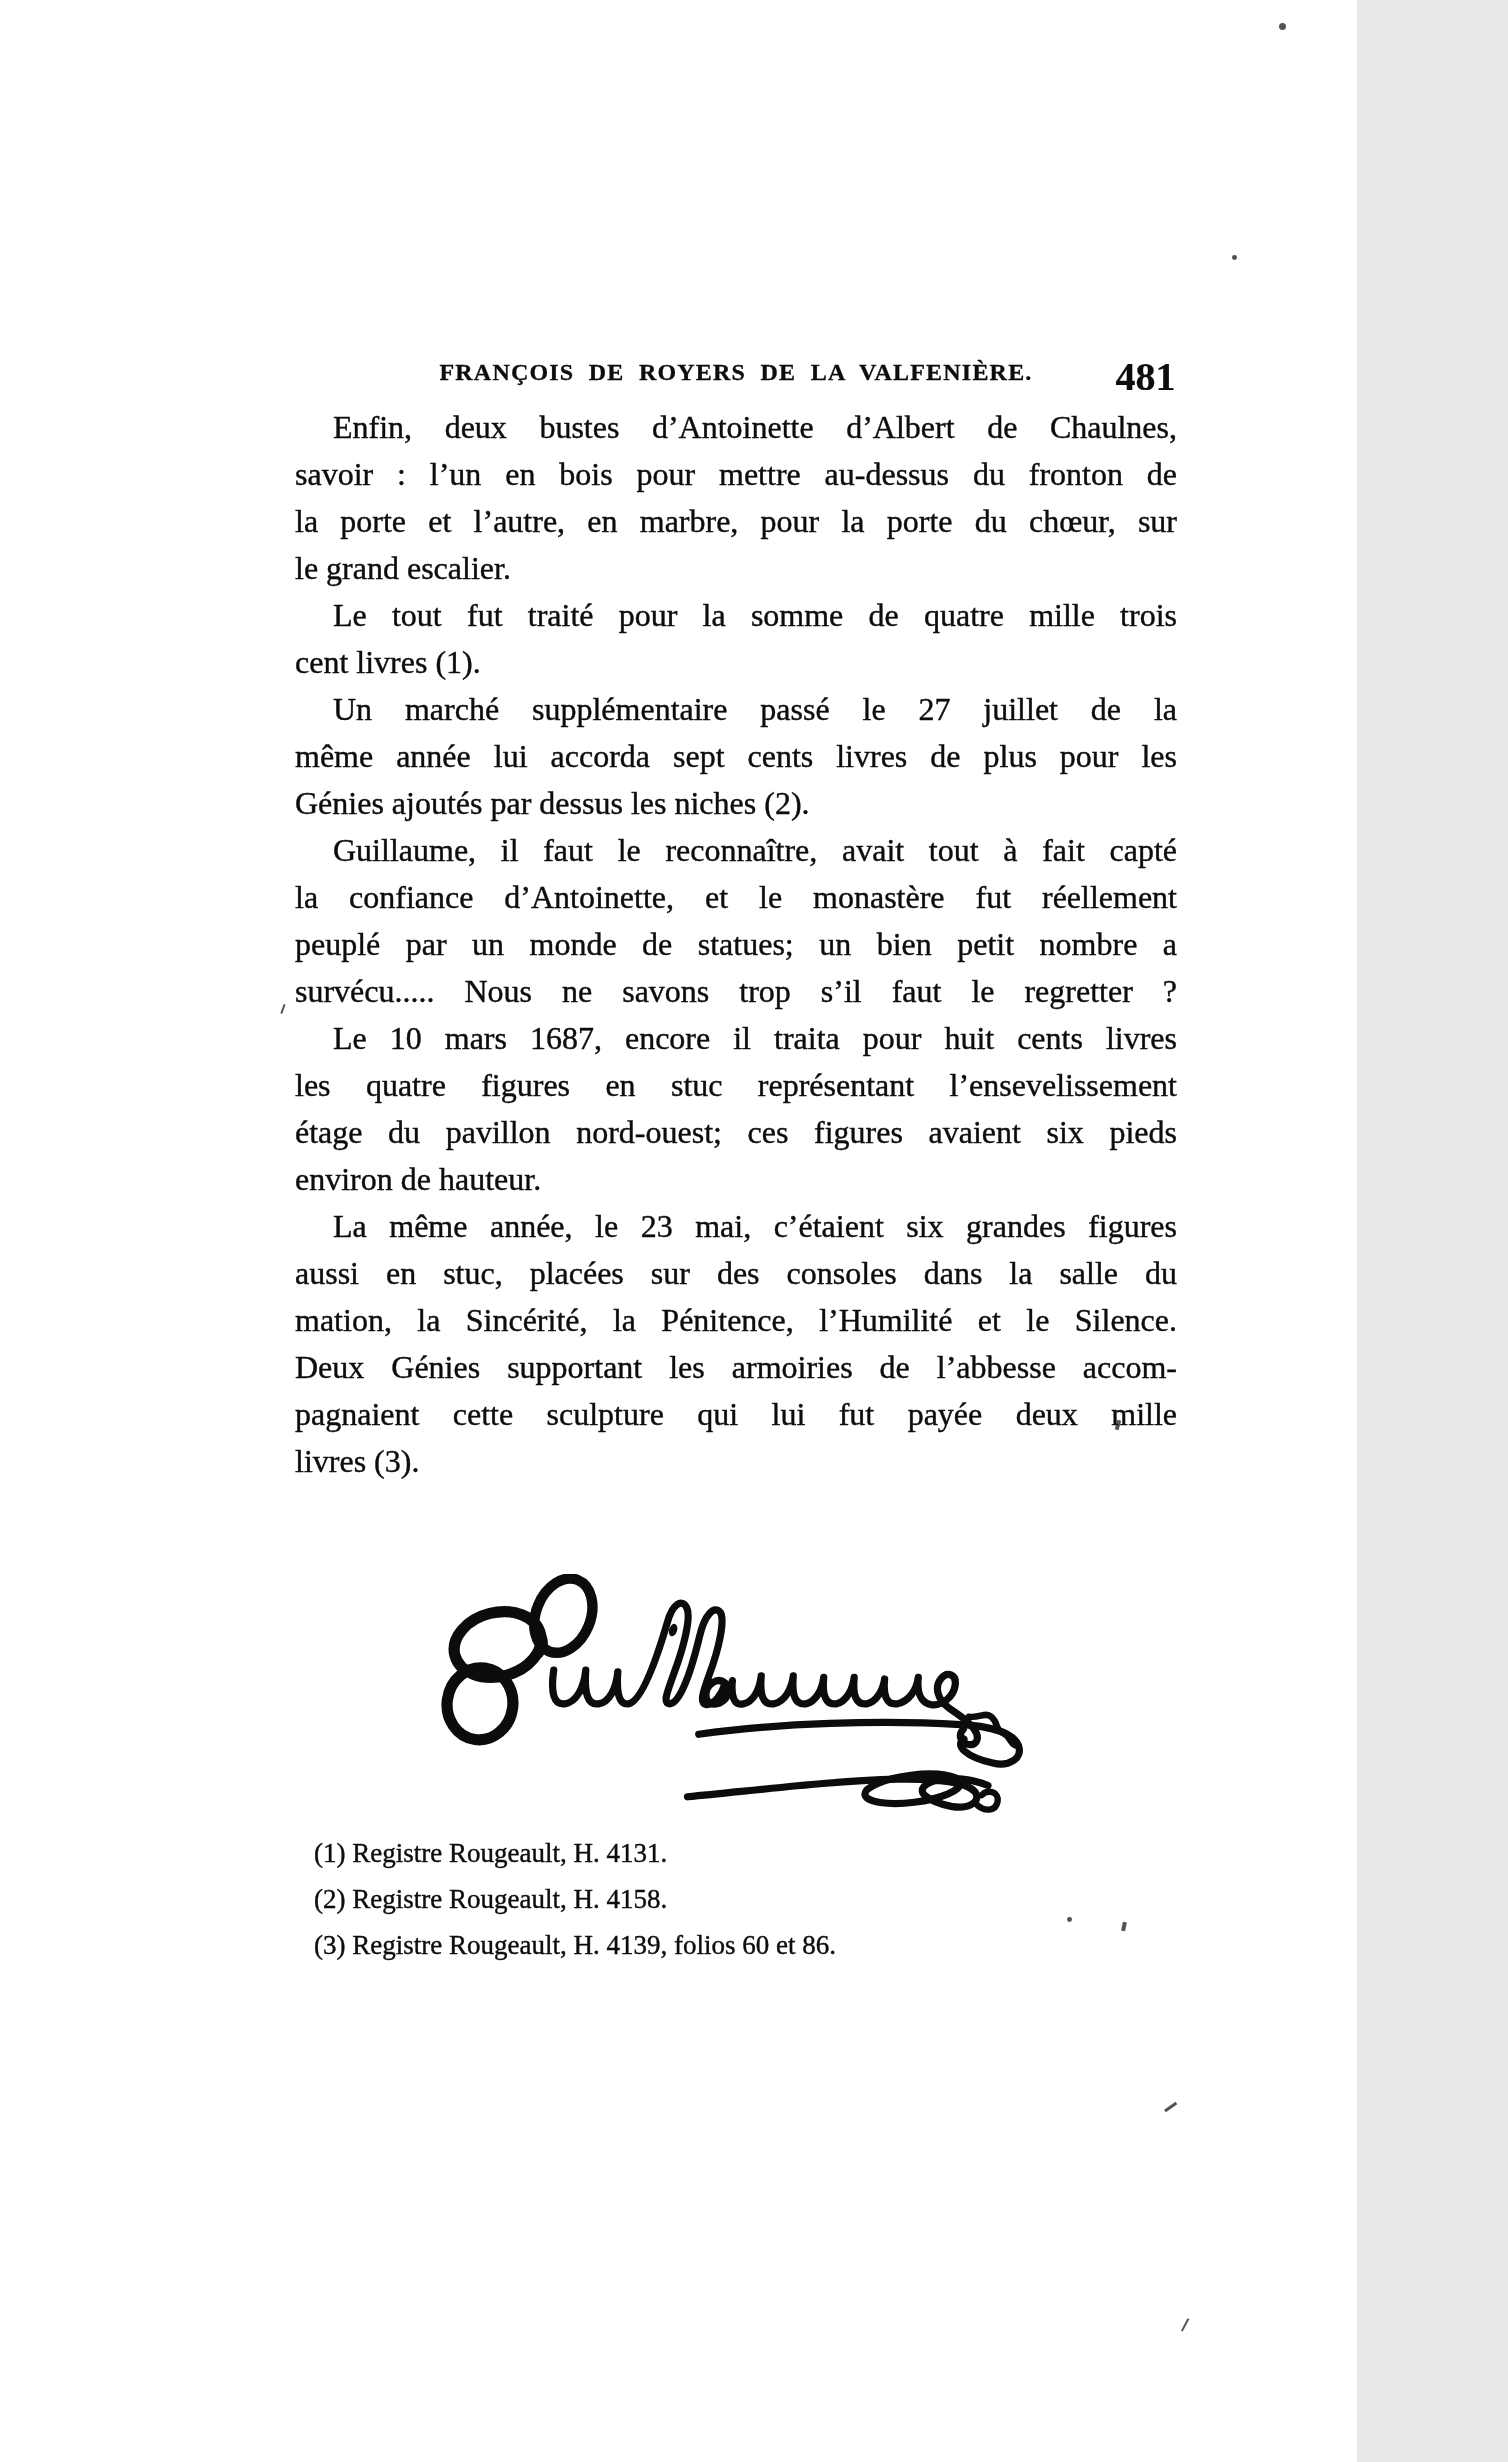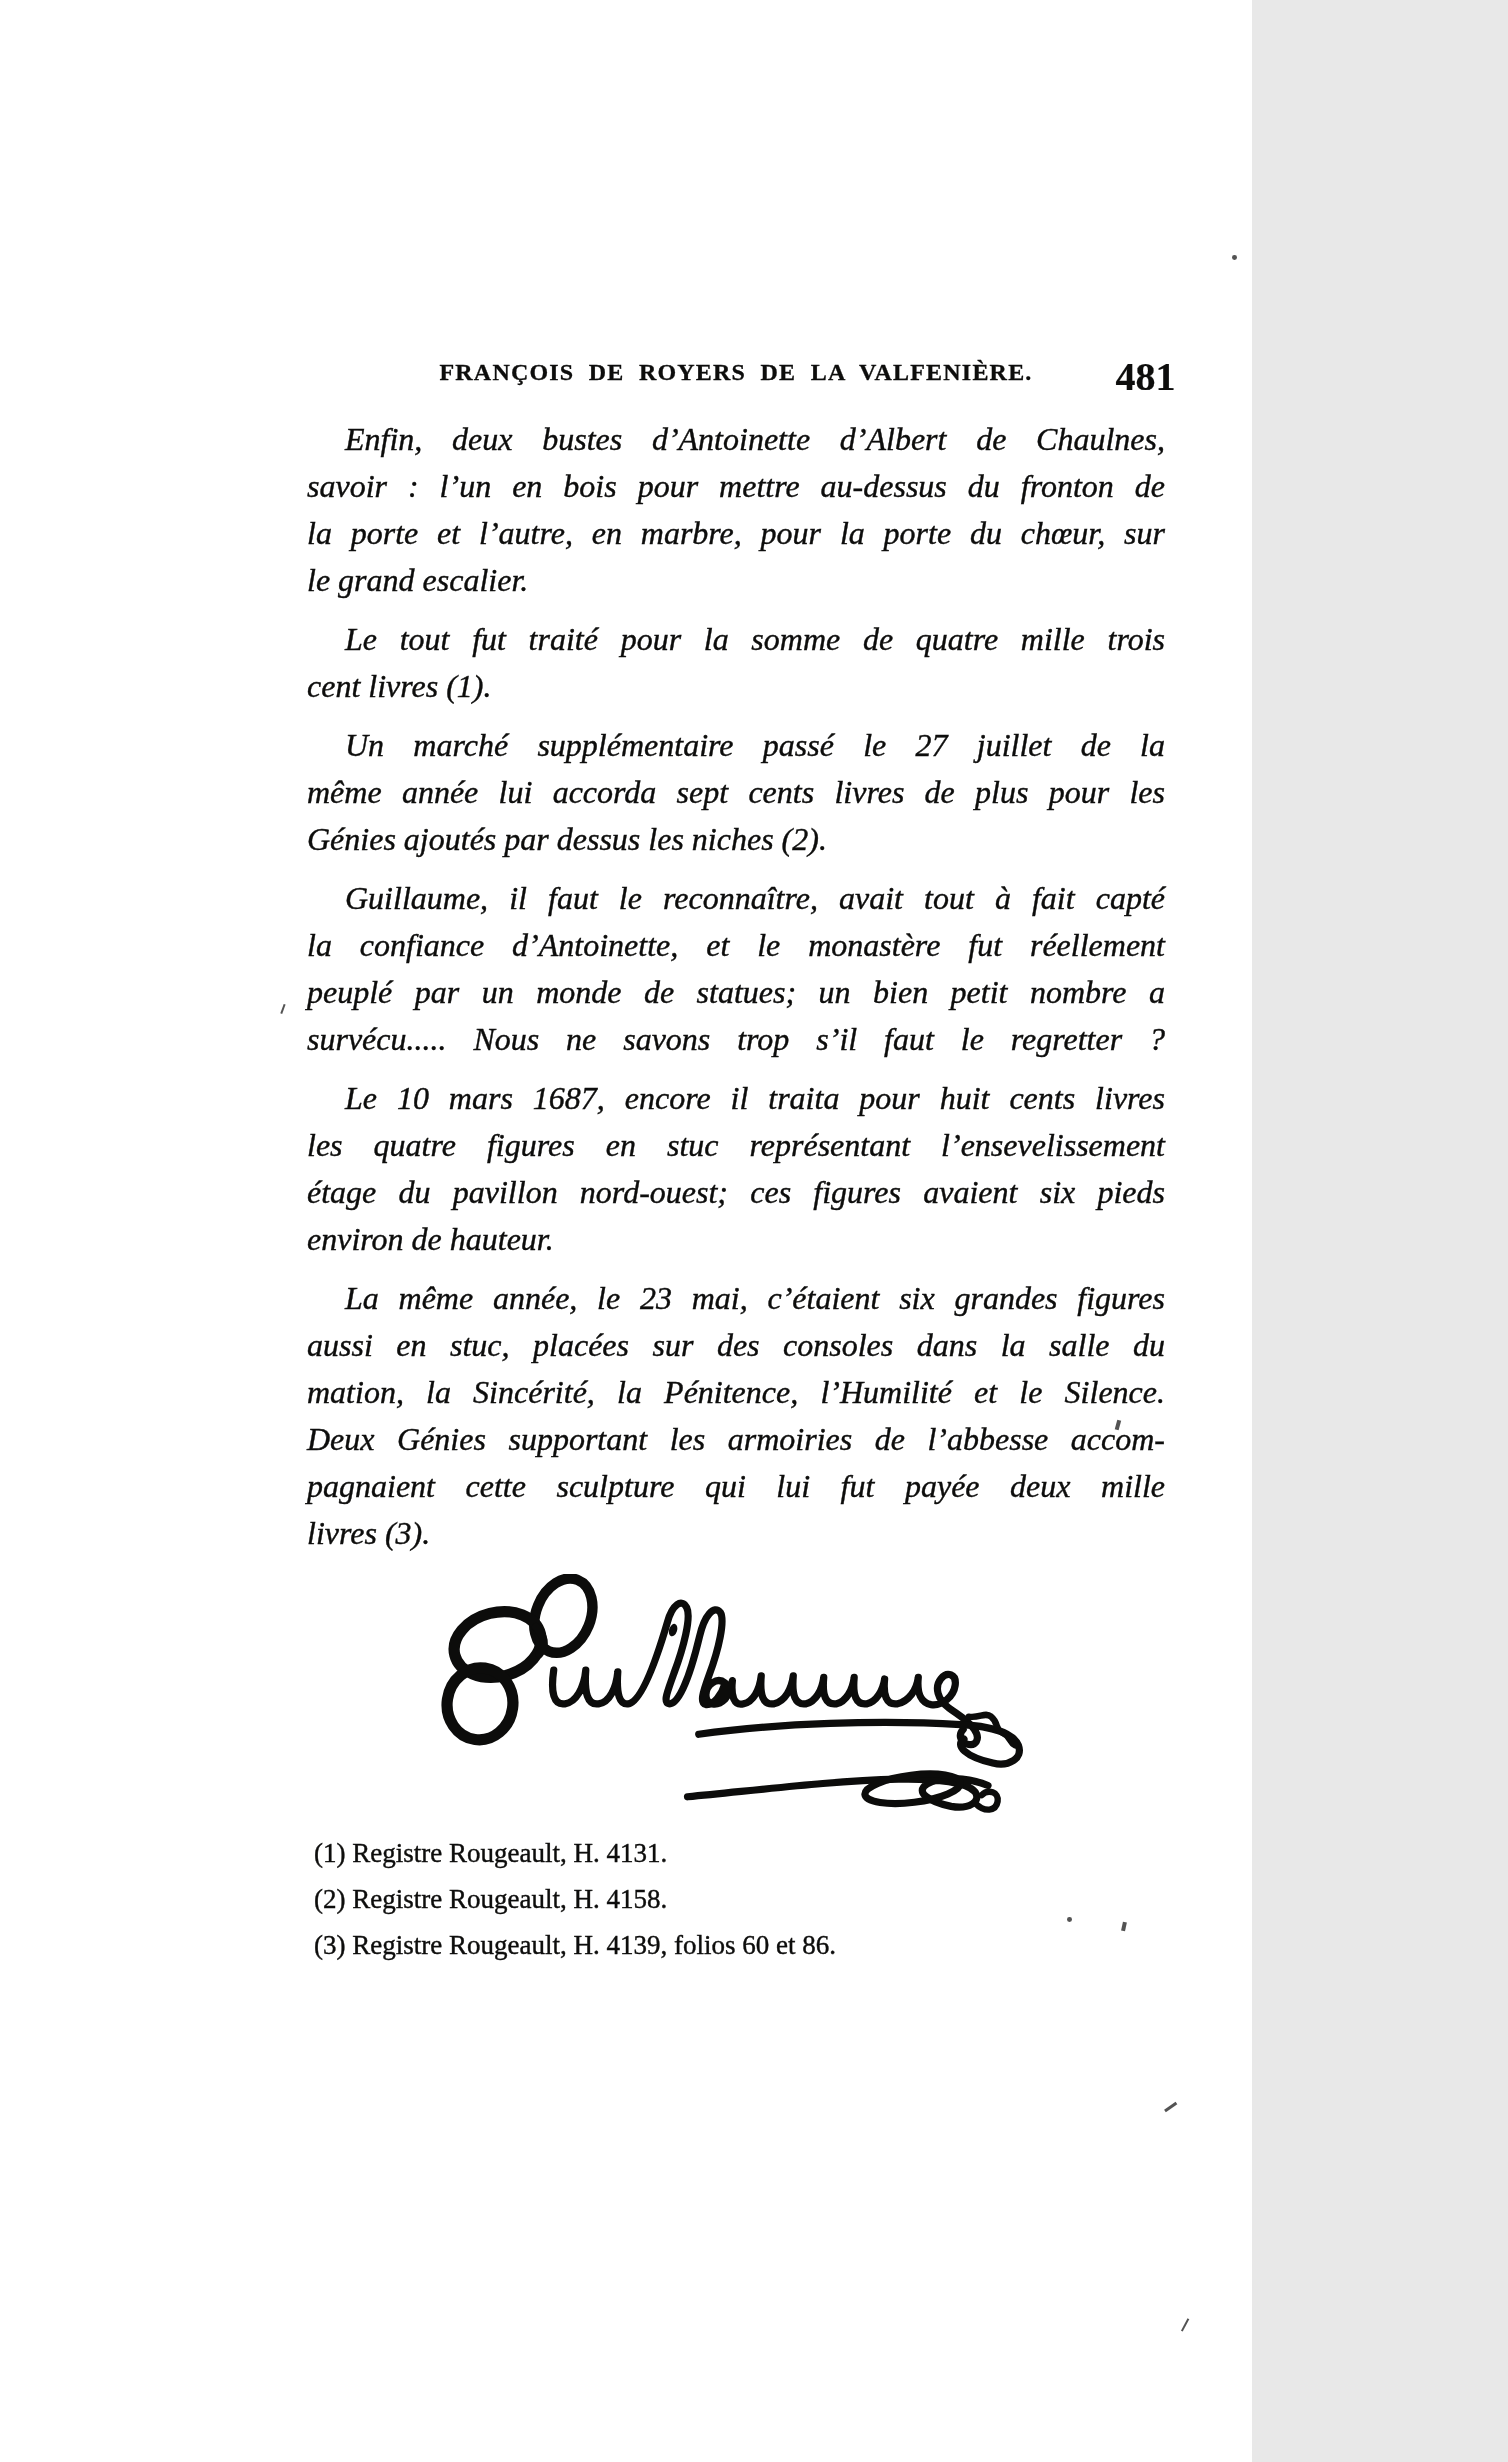--- a/index.html
+++ b/index.html
@@ -1,34 +1,34 @@
 <!DOCTYPE html>
 <html style="font-size:13px"><head>
 <meta charset="utf-8">
 <style>
   html,body{margin:0;padding:0;background:#e8e8e8;}
   .page{
-    position:relative; width:1252px; height:2462px; background:#ffffff;
+    position:relative; width:1357px; height:2462px; background:#ffffff;
     font-family:"Liberation Serif","DejaVu Serif",serif; color:#0d0d0c;
     overflow:hidden;
   }
   .running-head{position:absolute; left:295px; top:359px; width:882px; height:38px;}
   .head-title{
     text-align:center; font-weight:bold; font-size:24px; letter-spacing:1.2px;
     word-spacing:7.2px; -webkit-text-stroke:0.3px #0d0d0c;
   }
   .page-number{
     position:absolute; right:1.6px; top:-6.4px; font-size:40px; font-weight:bold;
     -webkit-text-stroke:0.2px #0d0d0c;
   }
   .text-block{
     position:absolute; left:295px; top:404px; width:882px;
     font-size:32px; line-height:47px; -webkit-text-stroke:0.4px #0d0d0c;
   }
-  .para{margin:12px; padding:0;font-style:italic;}
+  .para{margin:0; padding:0;}
   .line{display:block; text-align:justify; text-align-last:justify; height:47px; white-space:nowrap;}
   .line.first{text-indent:38px;}
   .line.last{text-align-last:auto;}
   .signature{position:absolute; left:433px; top:1574px; width:610px; height:250px; margin:0;}
   .footnotes{
     position:absolute; left:314px; top:1830px; width:802px;
     font-size:27px; line-height:46px; -webkit-text-stroke:0.4px #0d0d0c;
   }
   .fn-line{white-space:nowrap;}
   .speck{position:absolute; background:#1a1a1a; opacity:.75;}

